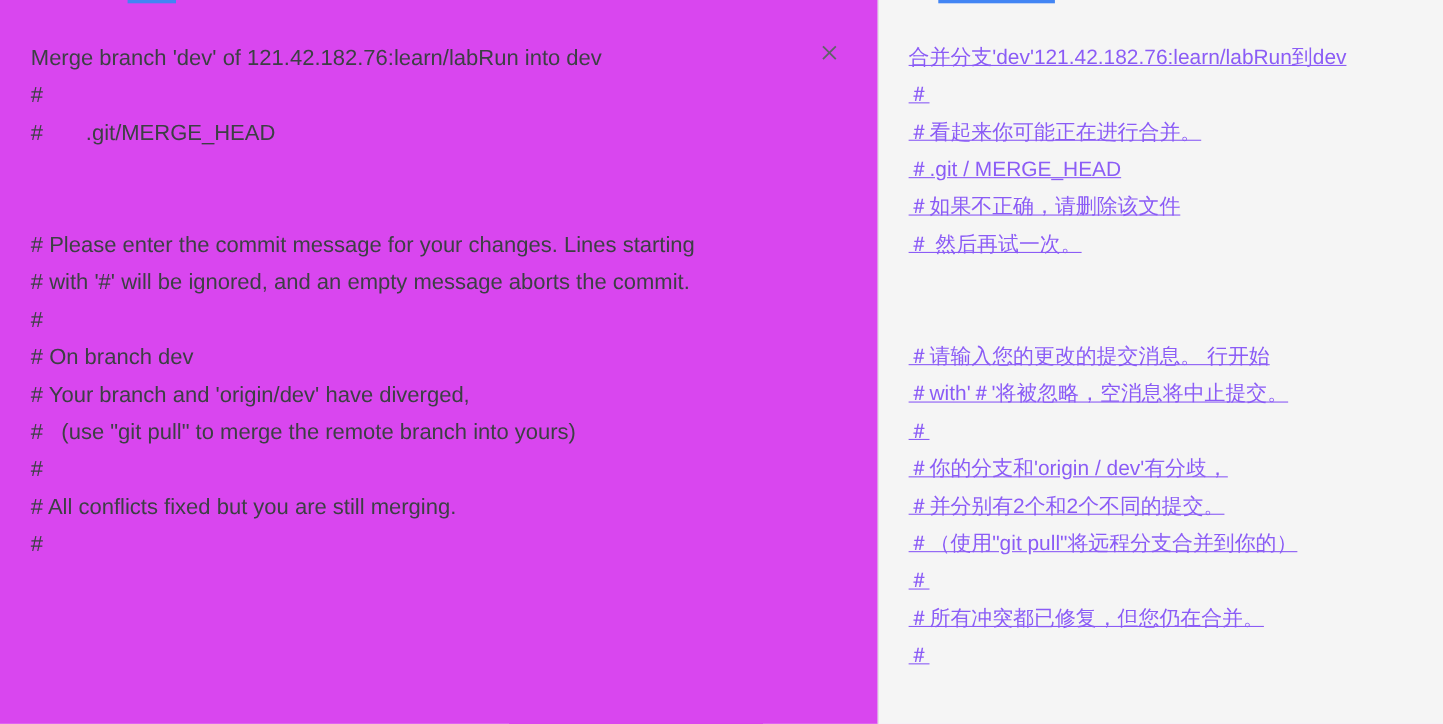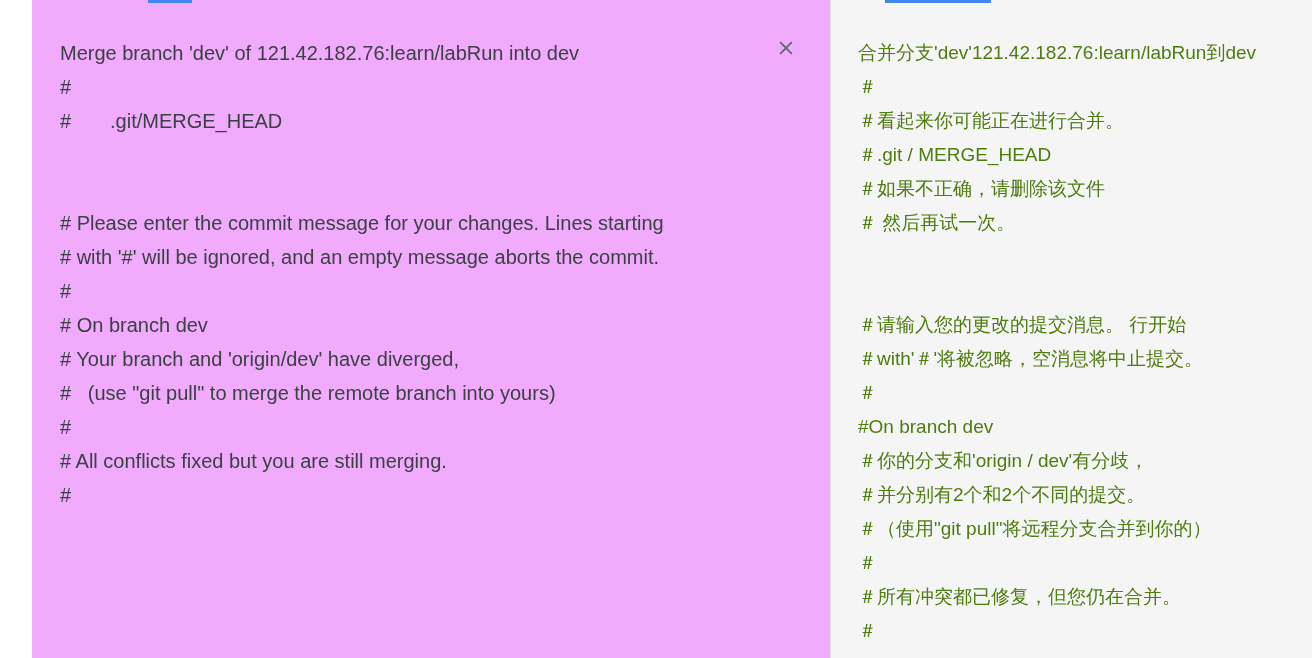--- a/index.html
+++ b/index.html
@@ -10,25 +10,24 @@
     body {
       font-family: Arial, "Helvetica Neue", Helvetica, sans-serif;
       width: 1312px;
       height: 658px;
       display: flex;
       background: #fff;
       overflow: hidden;
     }
     .source-panel {
       width: 798px;
-      background: #f0abfc;
+      background: #d946ef;
       padding: 36px 28px 28px 28px;
       position: relative;
       flex-shrink: 0;
-      margin-left: 32px;
     }
     .target-panel {
       width: 514px;
       background: #f5f5f5;
       padding: 36px 28px 28px 28px;
       position: relative;
       flex-shrink: 0;
     }
     .divider {
       position: absolute;
@@ -55,21 +54,22 @@
     .text-line {
       font-size: 20px;
       line-height: 34px;
       color: #3c4043;
       white-space: pre;
       font-family: Arial, sans-serif;
     }
     .target-panel .text-line {
       font-size: 19px;
       line-height: 34px;
-      color: #4d7c0f;
+      color: #8b5cf6;
+      text-decoration: underline;
     }
     .target-panel .text-line.cn {
       font-family: "Microsoft YaHei", SimSun, Arial, sans-serif;
     }
     .clear-btn {
       position: absolute;
       top: 38px;
       right: 32px;
       width: 24px;
       height: 24px;
@@ -121,20 +121,19 @@
   <div class="text-line cn">合并分支'dev'121.42.182.76:learn/labRun到dev</div>
   <div class="text-line cn">＃</div>
   <div class="text-line cn">＃看起来你可能正在进行合并。</div>
   <div class="text-line cn">＃.git / MERGE_HEAD</div>
   <div class="text-line cn">＃如果不正确，请删除该文件</div>
   <div class="text-line cn">＃ 然后再试一次。</div>
   <div class="blank-double"></div>
   <div class="text-line cn">＃请输入您的更改的提交消息。 行开始</div>
   <div class="text-line cn">＃with'＃'将被忽略，空消息将中止提交。</div>
   <div class="text-line cn">＃</div>
-  <div class="text-line cn">#On branch dev</div>
   <div class="text-line cn">＃你的分支和'origin / dev'有分歧，</div>
   <div class="text-line cn">＃并分别有2个和2个不同的提交。</div>
   <div class="text-line cn">＃（使用"git pull"将远程分支合并到你的）</div>
   <div class="text-line cn">＃</div>
   <div class="text-line cn">＃所有冲突都已修复，但您仍在合并。</div>
   <div class="text-line cn">＃</div>
 </div>
 
 </body></html>

